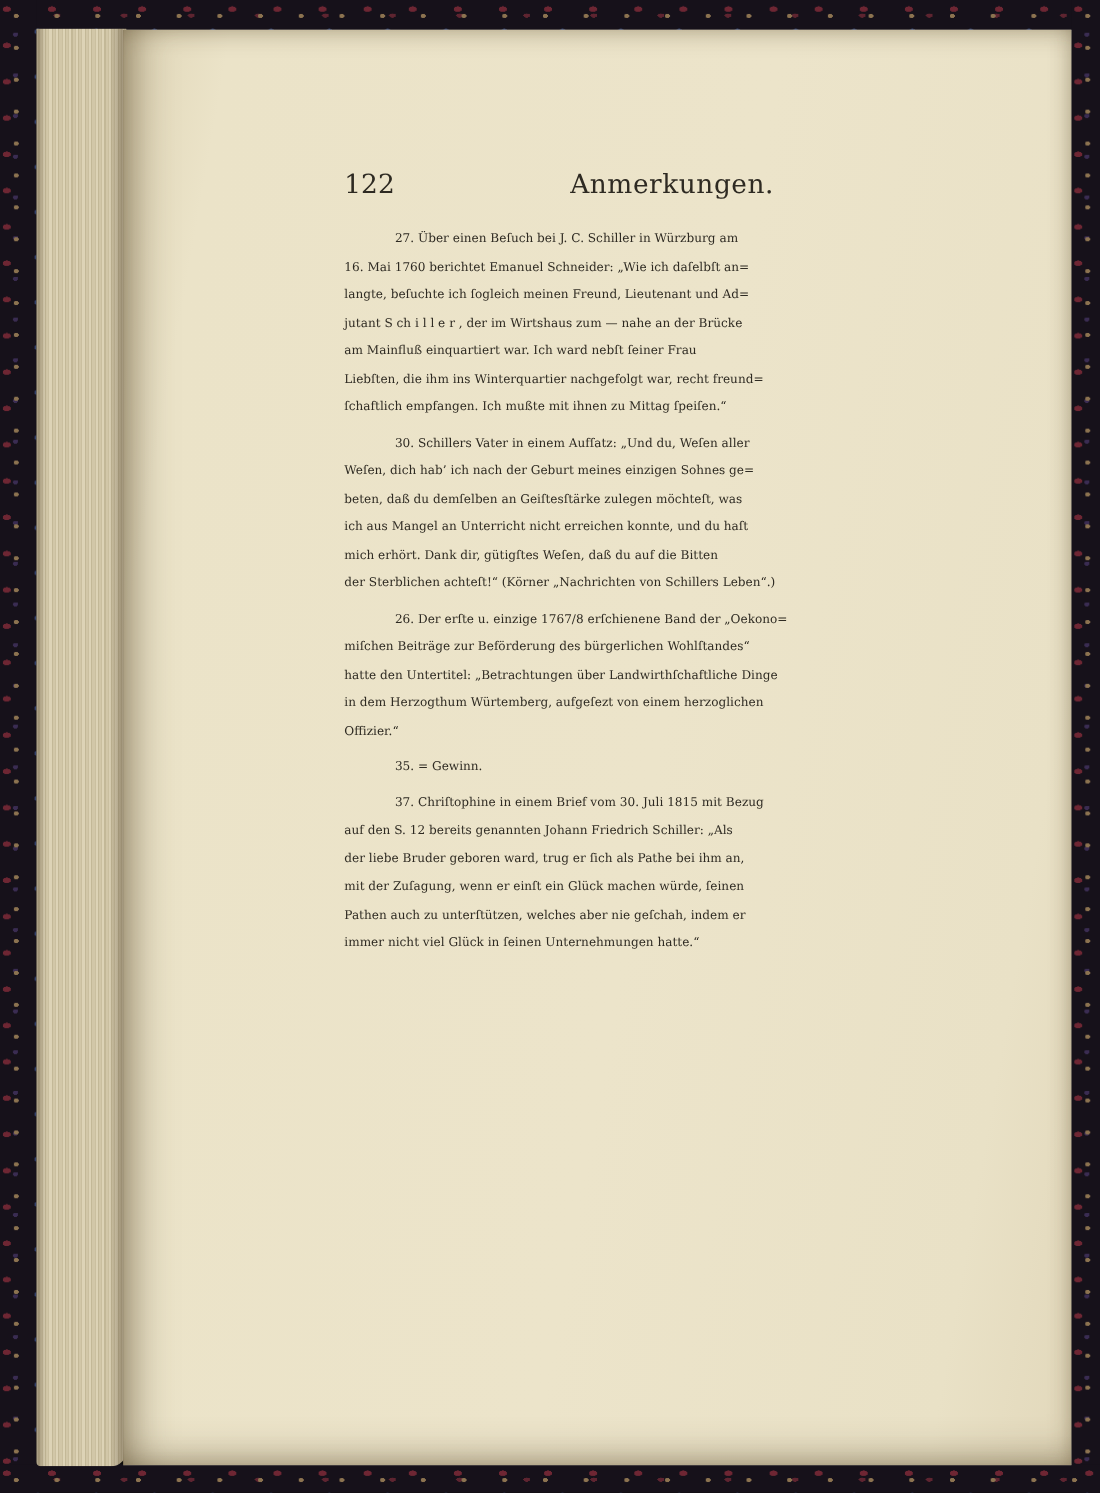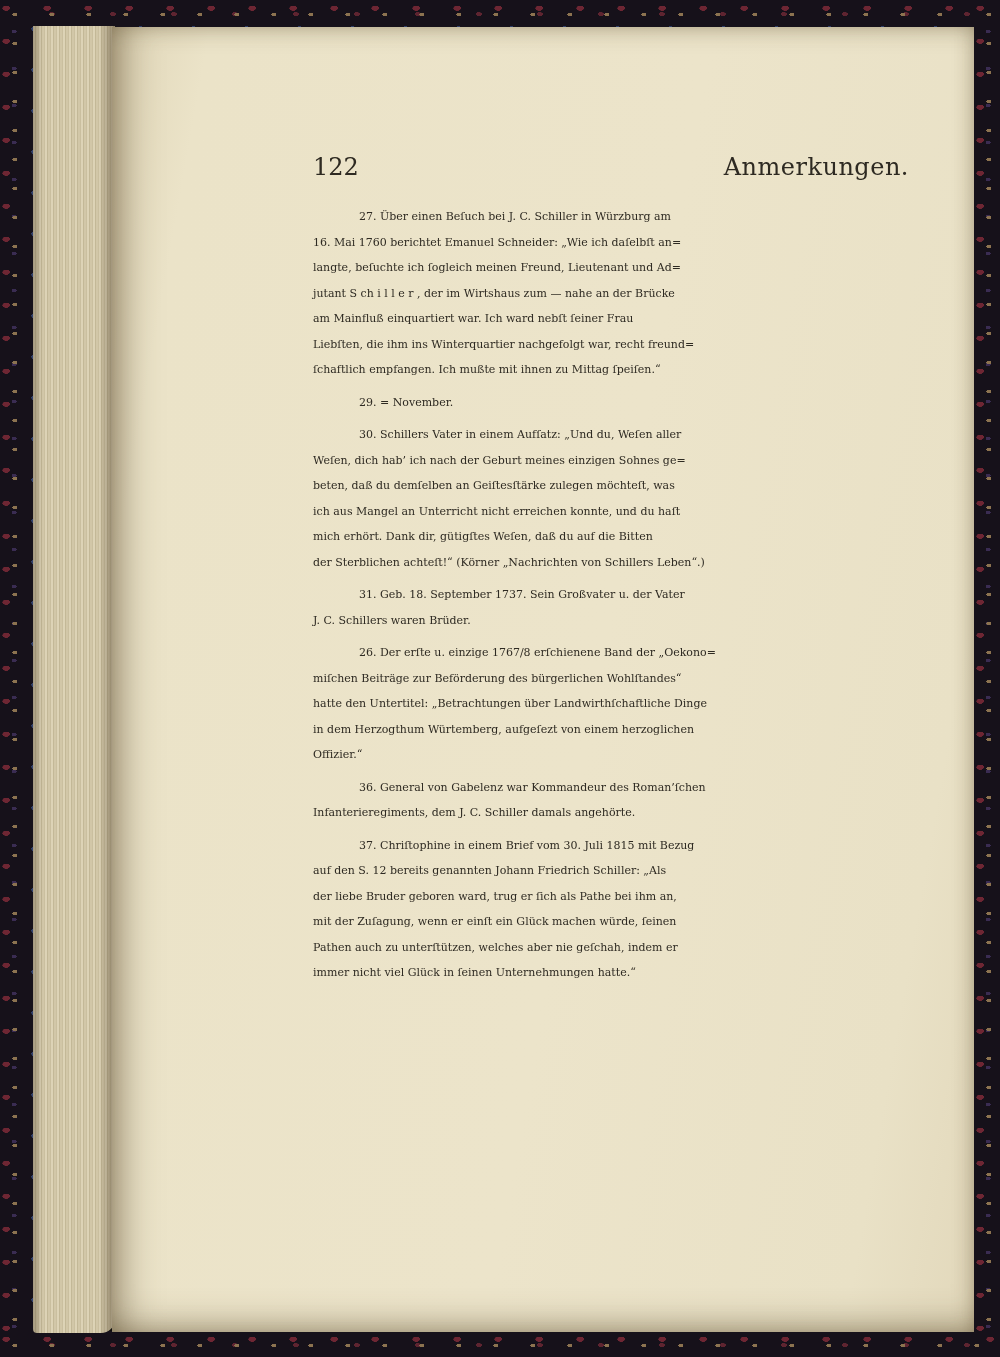--- a/index.html
+++ b/index.html
@@ -50,21 +50,21 @@
 
   .text-block{
     position:absolute;left:201px;top:127px;width:612px;
     color:#2e2a22;
   }
   .header-row{
     position:relative;height:26px;line-height:26px;margin-bottom:24px;
     font-size:24px;
   }
   .page-number{position:absolute;left:0;top:0;}
-  .page-title{position:absolute;left:0;right:16px;text-align:right;letter-spacing:.5px;}
+  .page-title{position:absolute;left:0;right:16px;text-align:center;letter-spacing:.5px;}
 
   .note{
     margin:0;
     font-size:11px;
     line-height:25.5px;
     text-align:justify;
     white-space:pre-line;
     text-indent:46px;
   }
   .note + .note{margin-top:7px;}
@@ -90,36 +90,32 @@
       </div>
 
       <div class="notes">
         <p class="note">27. Über einen Beſuch bei J. C. Schiller in Würzburg am
 16. Mai 1760 berichtet Emanuel Schneider: „Wie ich daſelbſt an=
 langte, beſuchte ich ſogleich meinen Freund, Lieutenant und Ad=
 jutant S ch i l l e r , der im Wirtshaus zum — nahe an der Brücke
 am Mainfluß einquartiert war. Ich ward nebſt ſeiner Frau
 Liebſten, die ihm ins Winterquartier nachgefolgt war, recht freund=
 ſchaftlich empfangen. Ich mußte mit ihnen zu Mittag ſpeiſen.“</p>
-        <p class="note">29. = November.</p>
         <p class="note">30. Schillers Vater in einem Aufſatz: „Und du, Weſen aller
 Weſen, dich hab’ ich nach der Geburt meines einzigen Sohnes ge=
 beten, daß du demſelben an Geiſtesſtärke zulegen möchteſt, was
 ich aus Mangel an Unterricht nicht erreichen konnte, und du haſt
 mich erhört. Dank dir, gütigſtes Weſen, daß du auf die Bitten
 der Sterblichen achteſt!“ (Körner „Nachrichten von Schillers Leben“.)</p>
-        <p class="note">31. Geb. 18. September 1737. Sein Großvater u. der Vater
-J. C. Schillers waren Brüder.</p>
         <p class="note">26. Der erſte u. einzige 1767/8 erſchienene Band der „Oekono=
 miſchen Beiträge zur Beförderung des bürgerlichen Wohlſtandes“
 hatte den Untertitel: „Betrachtungen über Landwirthſchaftliche Dinge
 in dem Herzogthum Würtemberg, aufgeſezt von einem herzoglichen
 Offizier.“</p>
-        <p class="note">36. General von Gabelenz war Kommandeur des Roman’ſchen
-Infanterieregiments, dem J. C. Schiller damals angehörte.</p>
+        <p class="note">35. = Gewinn.</p>
         <p class="note">37. Chriſtophine in einem Brief vom 30. Juli 1815 mit Bezug
 auf den S. 12 bereits genannten Johann Friedrich Schiller: „Als
 der liebe Bruder geboren ward, trug er ſich als Pathe bei ihm an,
 mit der Zuſagung, wenn er einſt ein Glück machen würde, ſeinen
 Pathen auch zu unterſtützen, welches aber nie geſchah, indem er
 immer nicht viel Glück in ſeinen Unternehmungen hatte.“</p>
       </div>
 
     </div>
   </div>

